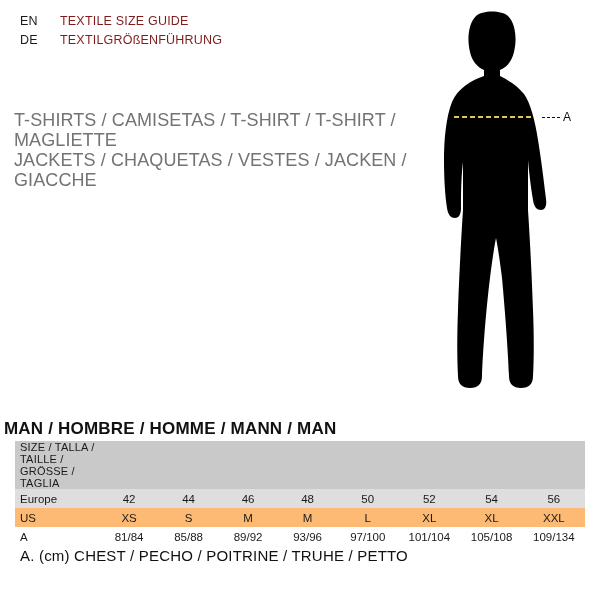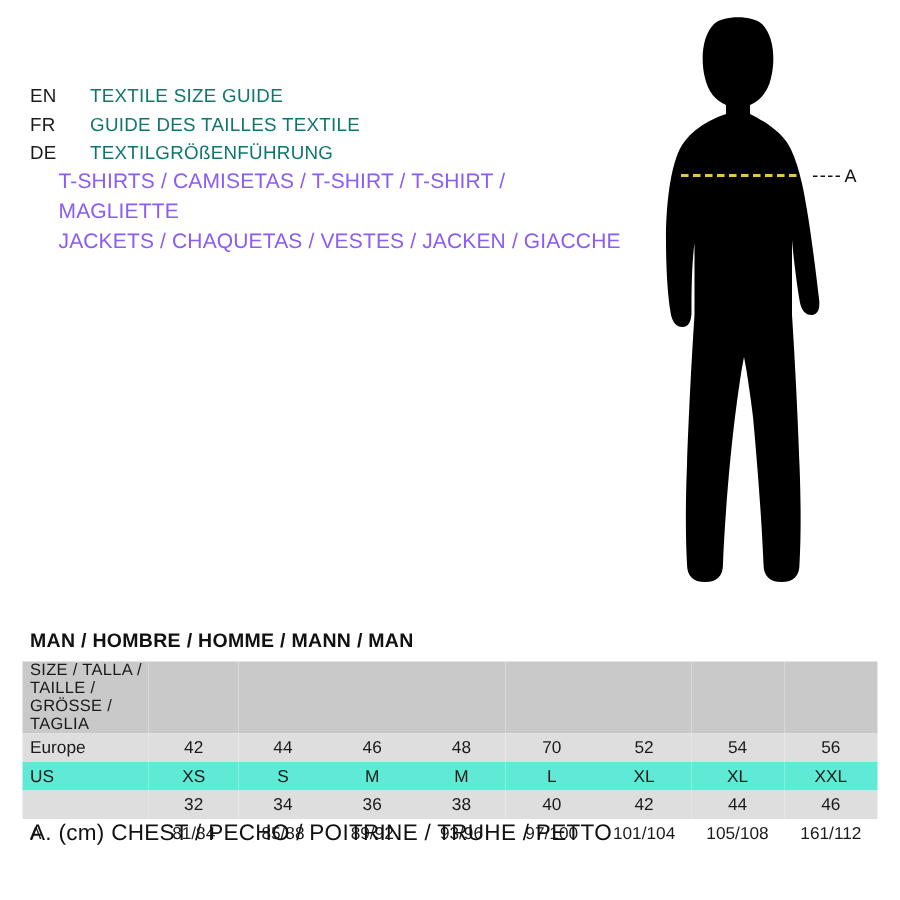--- a/index.html
+++ b/index.html
@@ -34,37 +34,35 @@
     height: 19px;
     font-size: 12.5px;
     letter-spacing: 0.2px;
   }
   .legend-code {
     width: 40px;
     flex: 0 0 40px;
     color: #1a1a1a;
   }
   .legend-text {
-    color: #0f766e;
-    margin-top: 43px;
+    color: #7f1d1d;
   }
 
   
   .categories {
     position: absolute;
     left: 14px;
     top: 110px;
     width: 400px;
   }
   .category-line {
-    font-size: 14px;
+    font-size: 18px;
     line-height: 20px;
     letter-spacing: 0.1px;
-    color: #8b5cf6;
-    margin-left: 25px;
+    color: #737373;
   }
 
   
   .figure-wrap {
     position: absolute;
     left: 400px;
     top: 10px;
     width: 200px;
     height: 400px;
   }
@@ -84,23 +82,23 @@
     left: 142px;
     top: 107px;
     width: 18px;
     height: 0;
     border-top: 1.5px dashed #111;
   }
 
   
   .man-title {
     position: absolute;
-    left: 20px;
+    left: 4px;
     top: 419px;
-    font-size: 13px;
+    font-size: 17px;
     font-weight: bold;
     letter-spacing: 0.2px;
     color: #111;
   }
 
   table.size-table {
     position: absolute;
     left: 15px;
     top: 441px;
     width: 570px;
@@ -130,21 +128,21 @@
     background: #c9c9c9;
   }
   tr.head-row th {
     font-size: 11px;
     letter-spacing: 0.2px;
   }
   tr.band {
     background: #dedede;
   }
   tr.band-alt {
-    background: #5eead4;
+    background: #fdba74;
   }
   tr.last-row {
     background: #ffffff;
   }
   .footnote {
     position: absolute;
     left: 20px;
     top: 547px;
     font-size: 15px;
     letter-spacing: 0.2px;
@@ -153,24 +151,20 @@
 </style>
 </head>
 <body>
 
 <div class="page">
 
   <div class="legend">
     <div class="legend-row">
       <span class="legend-code">EN</span>
       <span class="legend-text">TEXTILE SIZE GUIDE</span>
-    </div>
-    <div class="legend-row">
-      <span class="legend-code">FR</span>
-      <span class="legend-text">GUIDE DES TAILLES TEXTILE</span>
     </div>
     <div class="legend-row">
       <span class="legend-code">DE</span>
       <span class="legend-text">TEXTILGRÖßENFÜHRUNG</span>
     </div>
   </div>
 
   <div class="categories">
     <div class="category-line">T-SHIRTS / CAMISETAS / T-SHIRT / T-SHIRT / MAGLIETTE</div>
     <div class="category-line">JACKETS / CHAQUETAS / VESTES / JACKEN / GIACCHE</div>
@@ -237,56 +231,45 @@
         <th class="val"></th>
       </tr>
     </thead>
     <tbody>
       <tr class="band">
         <td>Europe</td>
         <td class="val">42</td>
         <td class="val">44</td>
         <td class="val">46</td>
         <td class="val">48</td>
-        <td class="val">70</td>
+        <td class="val">50</td>
         <td class="val">52</td>
         <td class="val">54</td>
         <td class="val">56</td>
       </tr>
       <tr class="band-alt">
         <td>US</td>
         <td class="val">XS</td>
         <td class="val">S</td>
         <td class="val">M</td>
         <td class="val">M</td>
         <td class="val">L</td>
         <td class="val">XL</td>
         <td class="val">XL</td>
         <td class="val">XXL</td>
       </tr>
-      <tr class="band">
-        <td></td>
-        <td class="val">32</td>
-        <td class="val">34</td>
-        <td class="val">36</td>
-        <td class="val">38</td>
-        <td class="val">40</td>
-        <td class="val">42</td>
-        <td class="val">44</td>
-        <td class="val">46</td>
-      </tr>
       <tr class="last-row">
         <td>A</td>
         <td class="val">81/84</td>
         <td class="val">85/88</td>
         <td class="val">89/92</td>
         <td class="val">93/96</td>
         <td class="val">97/100</td>
         <td class="val">101/104</td>
         <td class="val">105/108</td>
-        <td class="val">161/112</td>
+        <td class="val">109/134</td>
       </tr>
     </tbody>
   </table>
 
   <div class="footnote">A. (cm) CHEST / PECHO / POITRINE / TRUHE / PETTO</div>
 
 </div>
 
 </body></html>

